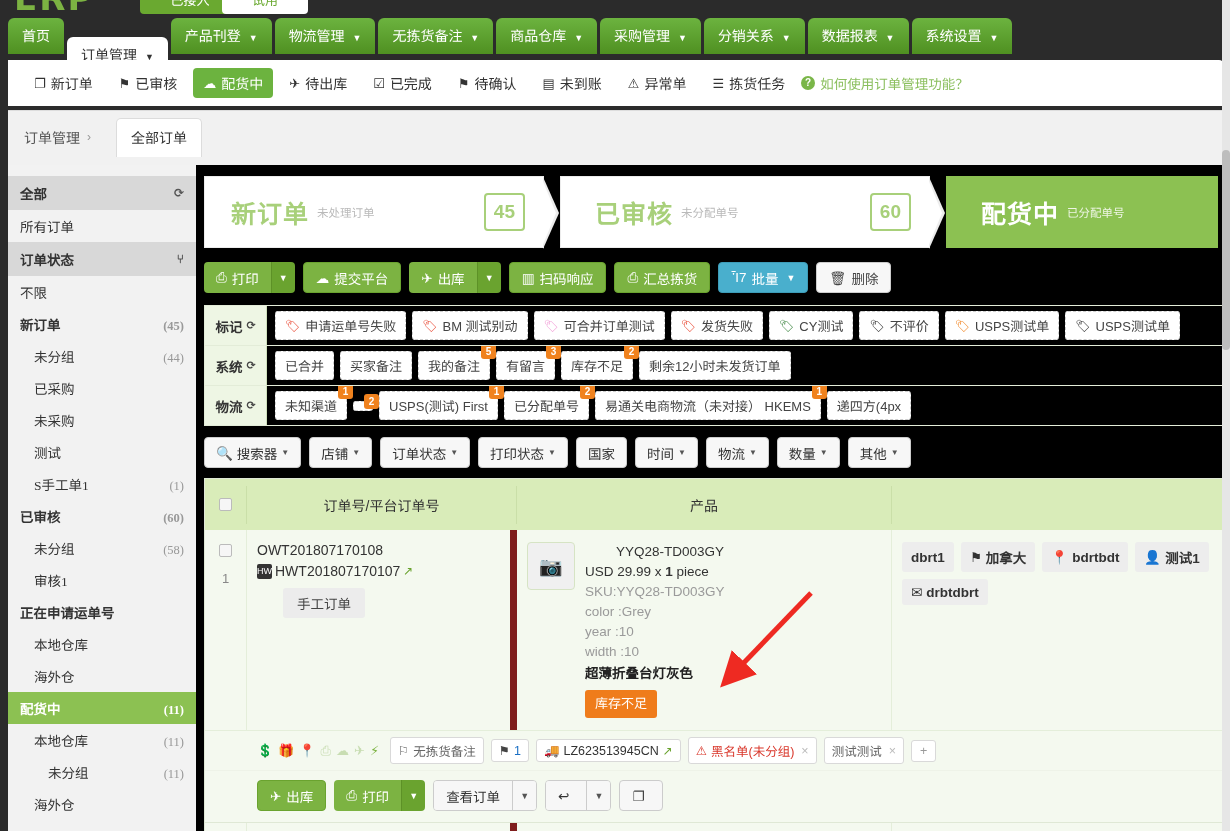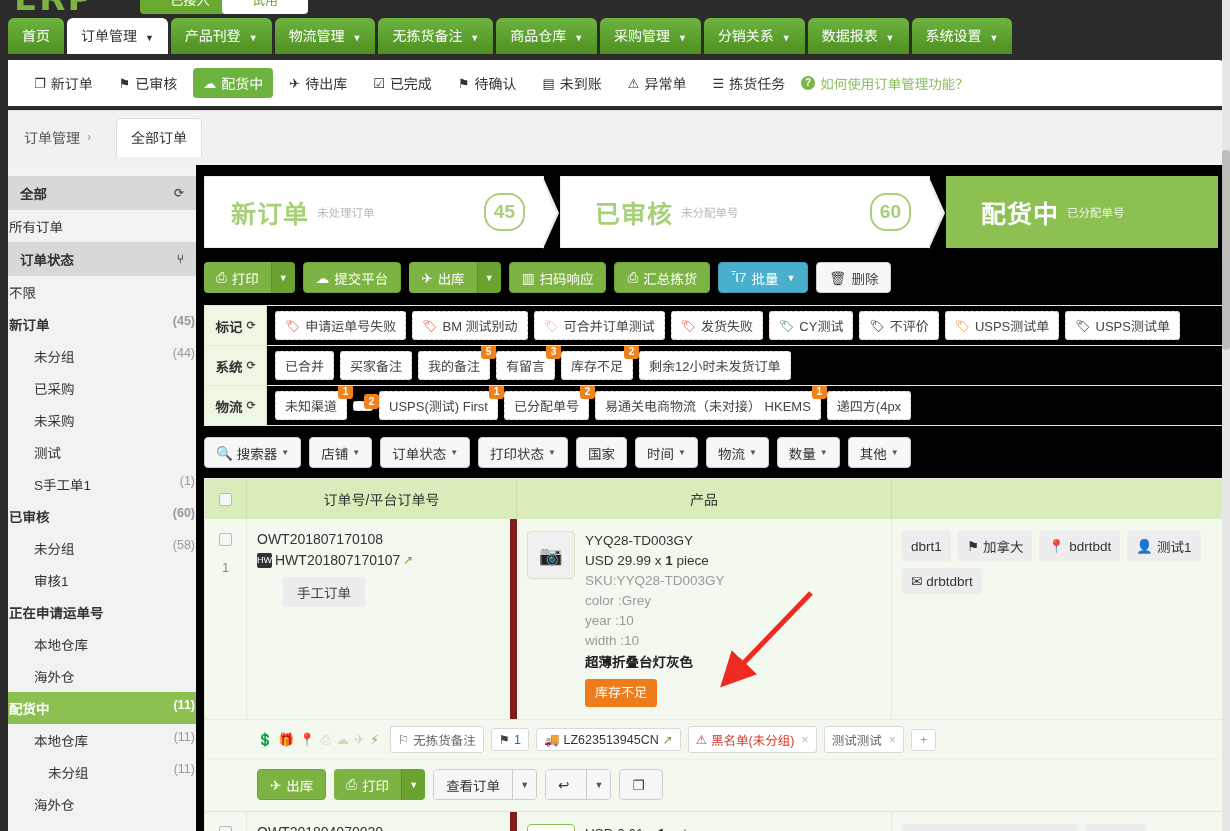--- a/index.html
+++ b/index.html
@@ -41,21 +41,21 @@
   }
   .nav-tabs { display:flex; align-items:flex-start; height:42px; padding-left:8px; }
   .nav-tab {
     height:36px; line-height:36px;
     padding:0 14px; margin-right:3px;
     color:#ffffff; font-size:14px; cursor:pointer; white-space:nowrap;
     border-radius:6px 6px 0 0;
     background: linear-gradient(#6cb33f 0%, #4f9021 100%);
   }
   .nav-tab.active {
-    background:#ffffff; color:#333333; font-weight:normal;
+    background:#ffffff; color:#333333; font-weight:normal;margin-top:19px;
   }
   .nav-tab .caret { font-size:9px; margin-left:4px; }
 
   
   .subnav {
     position:absolute; left:8px; top:60px; width:1215px; height:46px;
     background:#ffffff; border-radius:0 4px 0 0;
     display:flex; align-items:center; padding-left:16px;
   }
   .subnav-item {
@@ -95,22 +95,22 @@
   }
 
   
   .sidebar { width:188px; flex:none; background:#f2f2f2; padding-top:11px; }
   .side-head {
     background:#d8d8d8; color:#333; font-size:13.5px; font-weight:bold;
     padding:7px 12px; display:flex; justify-content:space-between; align-items:center;
   }
   .side-head .ico { color:#555; font-size:12px; }
   .side-item {
-    display:flex; justify-content:space-between; align-items:flex-start;
-    padding:6px 1px; font-size:13.5px; color:#333; cursor:pointer;
+    display:flex; justify-content:space-between; align-items:flex-end;
+    padding:6px 12px; font-size:13.5px; color:#333; cursor:pointer;font-family:Liberation Serif, serif;
   }
   .side-item .cnt { color:#999; font-size:12.5px; }
   .side-item.bold { font-weight:bold; }
   .side-item.l1 { padding-left:26px; }
   .side-item.l2 { padding-left:40px; }
   .side-item.sel { background:#8cc152; color:#ffffff; font-weight:bold; }
   .side-item.sel .cnt { color:#ffffff; }
 
   
   .main { flex:1; min-width:0; padding:11px 0 0 8px; overflow:hidden; position:relative; }
@@ -120,21 +120,21 @@
   .step {
     position:relative; flex:none; height:72px; background:#ffffff;
     border:1px solid #ececec; display:flex; align-items:center;
     padding:0 18px 0 34px; margin-right:16px;
   }
   .step:first-child { padding-left:26px; }
   .step .st-title { font-size:25px; color:#a8d07a; font-weight:bold; letter-spacing:1px;}
   .step .st-sub { font-size:11.5px; color:#b9b9b9; margin-left:8px; }
   .step .st-count {
     margin-left:auto; min-width:40px; height:38px; border:2px solid #a8d07a;
-    border-radius:16px; color:#a8d07a; font-size:19px; font-weight:bold;
+    border-radius:4px; color:#a8d07a; font-size:19px; font-weight:bold;
     display:flex; align-items:center; justify-content:center; padding:0 8px;
   }
   .step::after {
     content:""; position:absolute; right:-16px; top:0;
     border-top:36px solid transparent; border-bottom:36px solid transparent;
     border-left:16px solid #ececec; z-index:2;
   }
   .step::before {
     content:""; position:absolute; right:-13px; top:2px;
     border-top:34px solid transparent; border-bottom:34px solid transparent;
@@ -200,21 +200,21 @@
   .filterbar { display:flex; gap:8px; margin-top:11px; }
   .fbtn {
     display:inline-flex; align-items:center; gap:4px;
     background:#f7f7f7; border:1px solid #cccccc; border-radius:4px;
     height:31px; padding:0 11px; font-size:13.5px; color:#333; cursor:pointer;
   }
   .fbtn .caret { font-size:8px; color:#555; }
 
   
   .otable { margin-top:10px; width:1025px; border:1px solid #dfe8d5; }
-  .othead { display:flex; background:#d9ecb9; height:40px; align-items:center; }
+  .othead { display:flex; background:#d9ecb9; height:51px; align-items:center; }
   .oth {
     font-size:14px; color:#333; text-align:center; font-weight:normal;
     display:flex; align-items:center; justify-content:center; height:38px;
   }
   .oth.c-chk { width:42px; flex:none; border-right:1px solid #cadfa8;}
   .oth.c-ord { width:270px; flex:none; border-right:1px solid #cadfa8;}
   .oth.c-prd { width:375px; flex:none; border-right:1px solid #cadfa8;}
   .oth.c-buy { flex:1; }
   .chkbox {
     width:13px; height:13px; border:1px solid #bbbbbb; background:#f6f6f6;
@@ -224,21 +224,21 @@
   .orow-top { display:flex; }
   .oc { padding:12px 10px; }
   .oc.c-chk {
     width:42px; flex:none; display:flex; flex-direction:column;
     align-items:center; gap:14px; padding-top:14px;
     border-right:1px solid #e4eeda;
   }
   .oc.c-chk .rownum { color:#888; font-size:13px; }
   .oc.c-ord { width:270px; flex:none; border-right:7px solid #7f1d1d; }
   .oc.c-prd { width:375px; flex:none; border-right:1px solid #e4eeda; display:flex; gap:10px;}
-  .oc.c-buy { flex:1; }
+  .oc.c-buy { flex:1;font-weight:bold; }
 
   .ordno { font-size:14px; color:#333; margin-bottom:5px; }
   .platno { font-size:14px; color:#333; display:flex; align-items:center; gap:3px; }
   .plat-badge {
     display:inline-block; width:15px;height:15px; background:#333; color:#fff;
     font-size:9px; line-height:15px; text-align:center; border-radius:2px;
   }
   .ext-ico { color:#6aa32f; font-size:12px; cursor:pointer; }
   .manual-tag {
     display:inline-block; margin-top:9px; margin-left:26px;
@@ -247,21 +247,21 @@
   }
 
   .prod-thumb {
     width:48px;height:48px; flex:none; background:#f0f0f0;
     border:1px solid #d6e4c4; border-radius:4px;
     display:flex;align-items:center;justify-content:center;
     color:#d0d0d0; font-size:19px;
   }
   .prod-thumb.photo { background:#ffffff; border:1px solid #8cc152; }
   .prod-info { font-size:13.5px; line-height:20px; }
-  .prod-title { color:#333; }
+  .prod-title { color:#333;margin-left:31px; }
   .prod-price { color:#333; }
   .prod-price b { font-weight:bold; }
   .prod-meta { color:#9a9a9a; }
   .prod-cnname { color:#222; font-weight:bold; margin-top:2px;}
   .stock-tag {
     display:inline-block; margin-top:6px; background:#ef7c1b; color:#fff;
     font-size:13px; padding:4px 10px; border-radius:3px;
   }
 
   .buy-line { display:flex; flex-wrap:wrap; gap:7px; margin-bottom:7px;}

